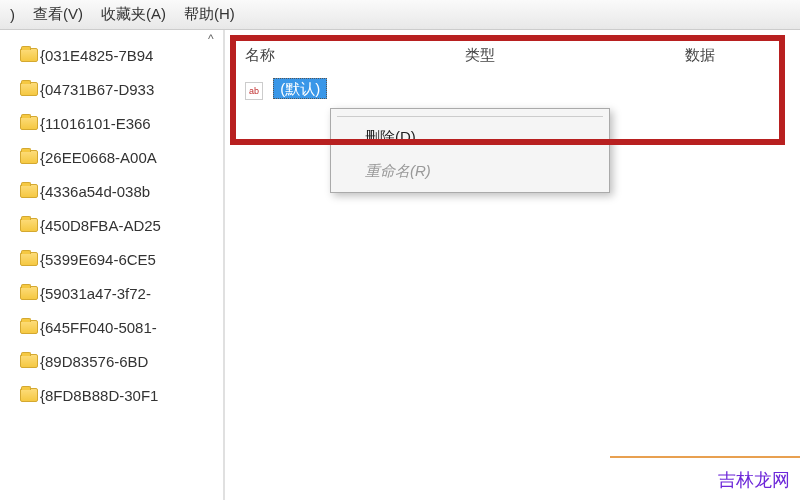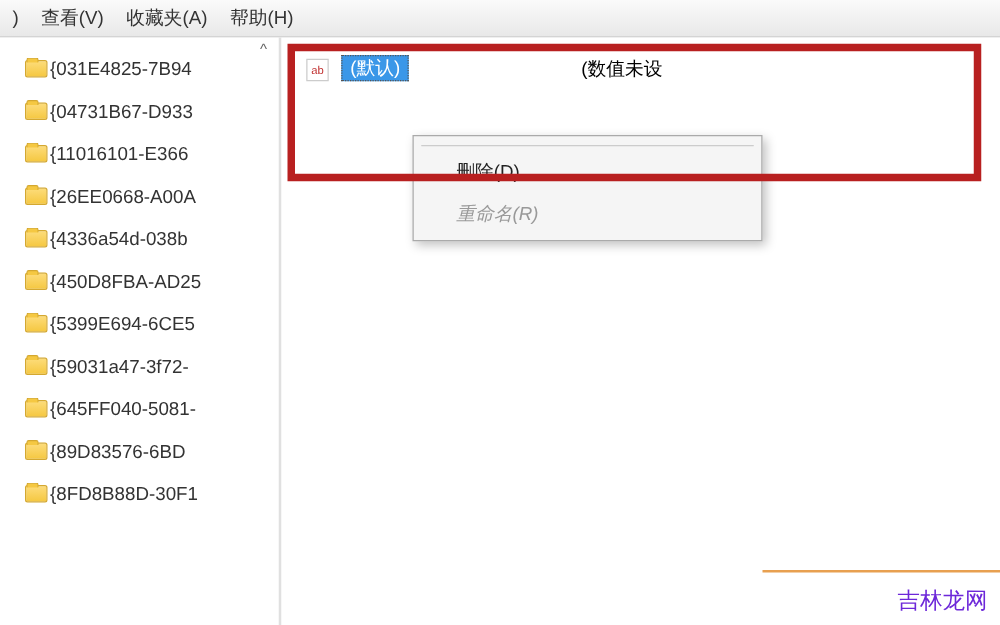--- a/index.html
+++ b/index.html
@@ -76,21 +76,21 @@
       height: 30px;
       align-items: center;
       color: #444;
       font-size: 15px;
     }
     .col-name { width: 220px; }
     .col-type { width: 220px; }
     .col-data { flex: 1; }
     .list-row {
       display: flex;
-      align-items: center;
+      align-items: flex-end;
       height: 30px;
       font-size: 15px;
     }
     .value-icon {
       width: 18px;
       height: 18px;
       background: #fff;
       border: 1px solid #ccc;
       display: inline-flex;
       align-items: center;
@@ -226,26 +226,30 @@
         <span class="folder-icon"></span>
         <span>{89D83576-6BD</span>
       </div>
     <div class="tree-item">
         <span class="folder-icon"></span>
         <span>{8FD8B88D-30F1</span>
       </div>
   </div>
 
   <div class="list-panel">
+    <div class="list-header">
+      <div class="col-name">名称</div>
+      <div class="col-type">类型</div>
+      <div class="col-data">数据</div>
+    </div>
     <div class="list-row">
       <div class="col-name">
         <span class="value-icon">ab</span>
         <span class="value-name">(默认)</span>
       </div>
-      <div class="col-data">(数值未设</div>
     </div>
   </div>
 </div>
 
 <div class="scroll-up">^</div>
 
 <div class="red-highlight"></div>
 
 <div class="context-menu">
   <div class="divider"></div>

